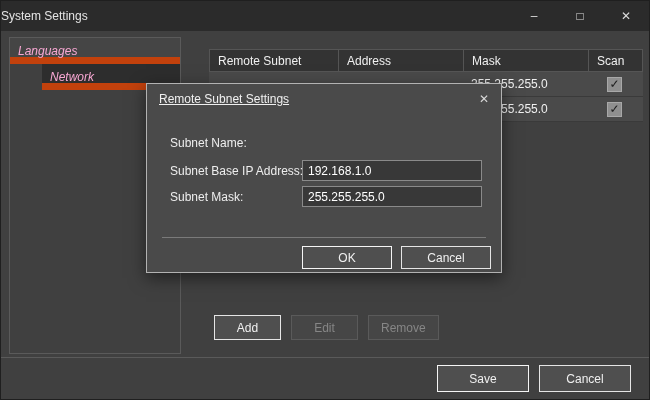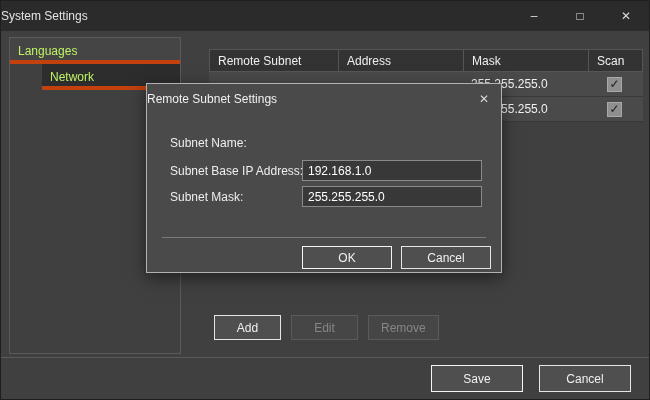--- a/index.html
+++ b/index.html
@@ -23,21 +23,21 @@
     font-size: 12px; color: #dcdcdc; background: transparent; border: none; cursor: pointer;
   }
 
   
   .sidebar {
     position: absolute; left: 8px; top: 36px; width: 172px; height: 317px;
     background: #404040; border: 1px solid #5a5a5a;
   }
   .sidebar-item {
     height: 26px; line-height: 26px; padding-left: 8px; font-size: 12px;
-    color: #bef264; background: #454545; border-bottom: 4px solid #c2410c; cursor: pointer;
+    color: #f9a8d4; background: #454545; border-bottom: 7px solid #c2410c; cursor: pointer; font-style: italic;
   }
   .sidebar-item.selected { background: #2d2d2d; margin-left: 32px; }
 
   
   .table { position: absolute; left: 208px; top: 48px; width: 434px; font-size: 12px; }
   .thead { display: flex; height: 23px; background: #333333; border: 1px solid #555555; }
   .th {
     display: flex; align-items: center; padding-left: 8px;
     border-right: 1px solid #555555; color: #f0f0f0;
   }
@@ -60,31 +60,31 @@
   .btn {
     min-width: 67px; height: 25px; background: #4f4f4f; color: #f0f0f0;
     border: 1px solid #e5e5e5; font-size: 12px; font-family: "Liberation Sans", sans-serif;
     cursor: pointer; padding: 0 12px;
   }
   .btn.default { border: 1px solid #f5f5f5; }
   .btn:disabled { color: #868686; background: #464646; border-color: #5a5a5a; cursor: default; }
 
   
   .footer-sep { position: absolute; left: 0; right: 0; top: 356px; height: 1px; background: #5a5a5a; }
-  .footer { position: absolute; right: 18px; top: 364px; display: flex; gap: 16px; }
+  .footer { position: absolute; right: 18px; top: 364px; display: flex; gap: 10px; }
   .footer .btn { width: 92px; height: 27px; }
 
   
   .dialog {
     position: absolute; left: 145px; top: 82px; width: 356px; height: 190px;
     background: #4a4a4a; border: 1px solid #b2b2b2; z-index: 10;
     box-shadow: 0 5px 16px rgba(0,0,0,0.5);
   }
   .dialog-titlebar { position: relative; height: 30px; display: flex; align-items: center; }
-  .dialog-title { font-size: 12px; color: #f0f0f0; }
+  .dialog-title { padding-left: 12px; font-size: 12px; color: #f0f0f0; text-decoration: underline; }
   .dialog-close {
     margin-left: auto; width: 34px; height: 100%; background: transparent; border: none;
     color: #d8d8d8; font-size: 12px; cursor: pointer;
   }
   .field-row { position: absolute; left: 23px; right: 21px; height: 21px; display: flex; align-items: center; }
   .field-row label { font-size: 12px; color: #eeeeee; }
   .field-row input {
     position: absolute; left: 132px; width: 180px; height: 21px;
     background: #383838; border: 1px solid #8a8a8a; color: #ffffff;
     font-size: 12px; font-family: "Liberation Sans", sans-serif; padding: 0 5px; outline: none;

